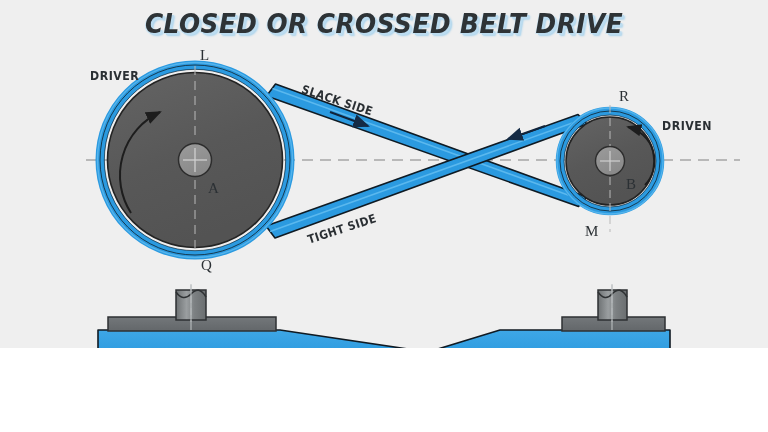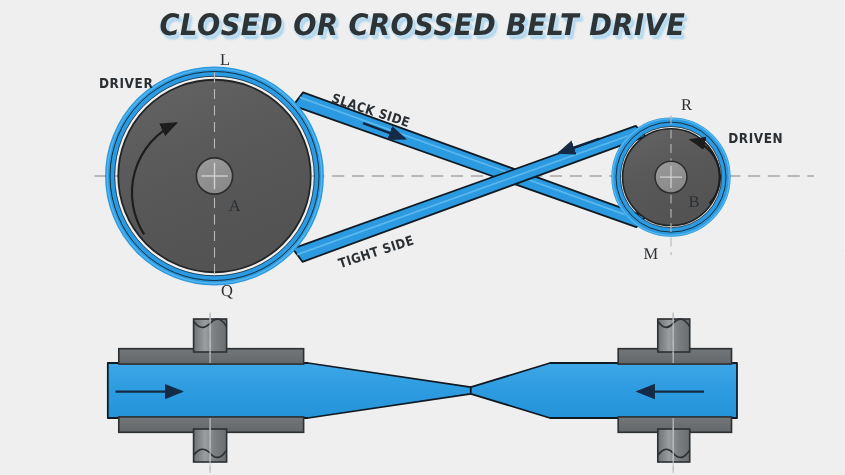--- a/index.html
+++ b/index.html
@@ -3,21 +3,21 @@
 <meta charset="utf-8">
 <style>
   html, body {
     margin: 0;
     padding: 0;
     background: #ffffff;
   }
   #stage {
     position: relative;
     width: 768px;
-    height: 432px;
+    height: 348px;
     background: #efefef;
     overflow: hidden;
     font-family: "Liberation Sans", sans-serif;
   }
   #diagram-svg {
     position: absolute;
     left: 0;
     top: 0;
     width: 768px;
     height: 432px;

